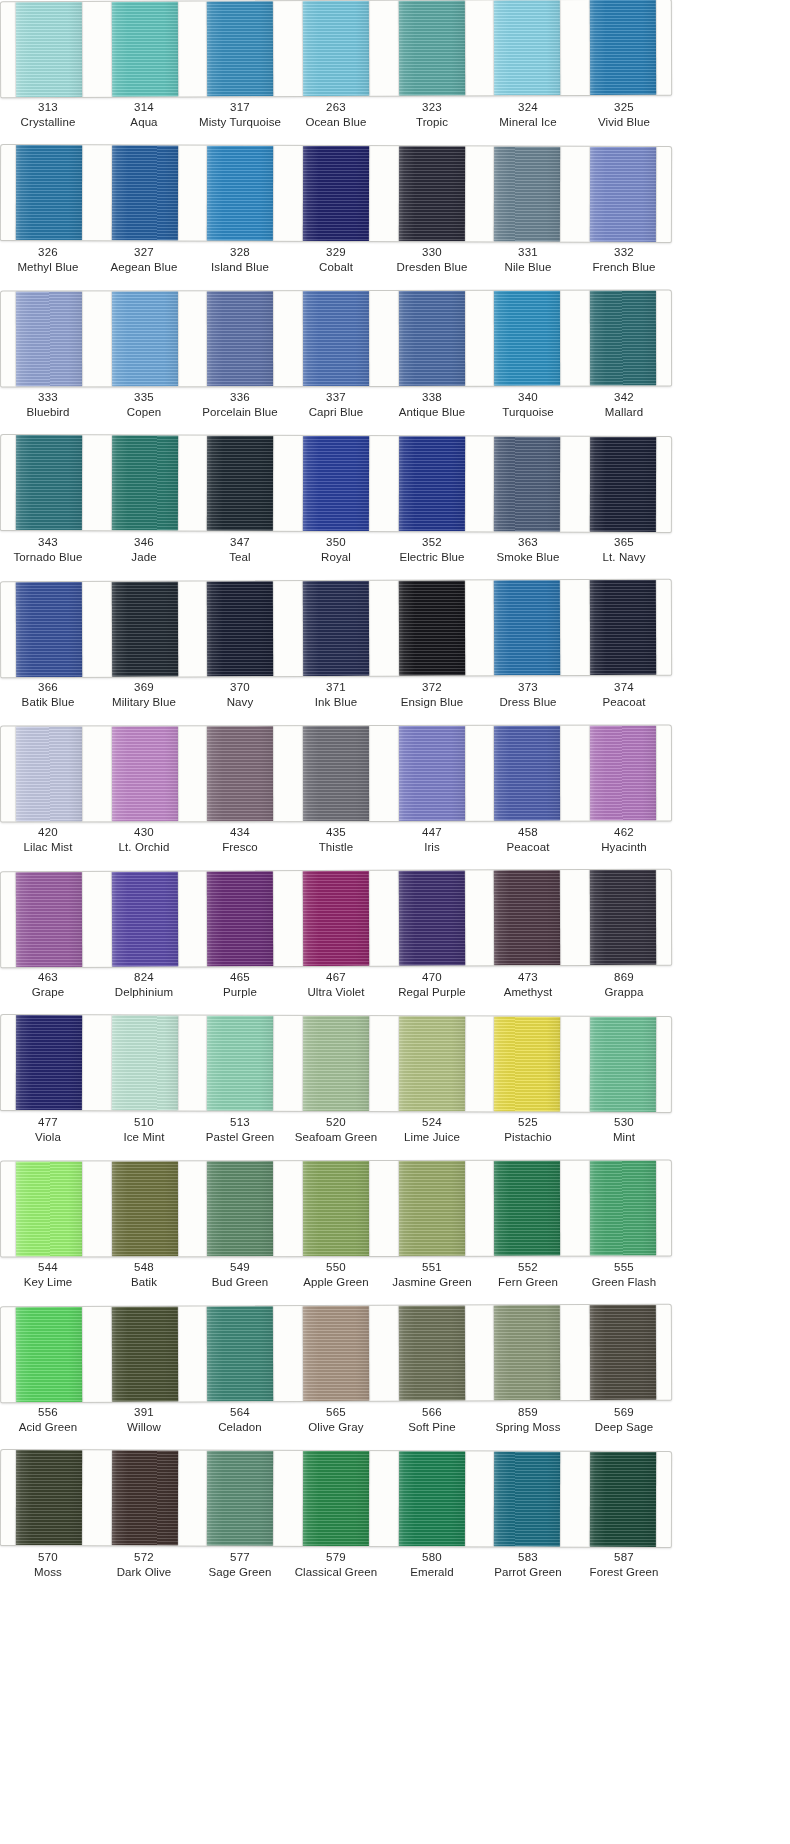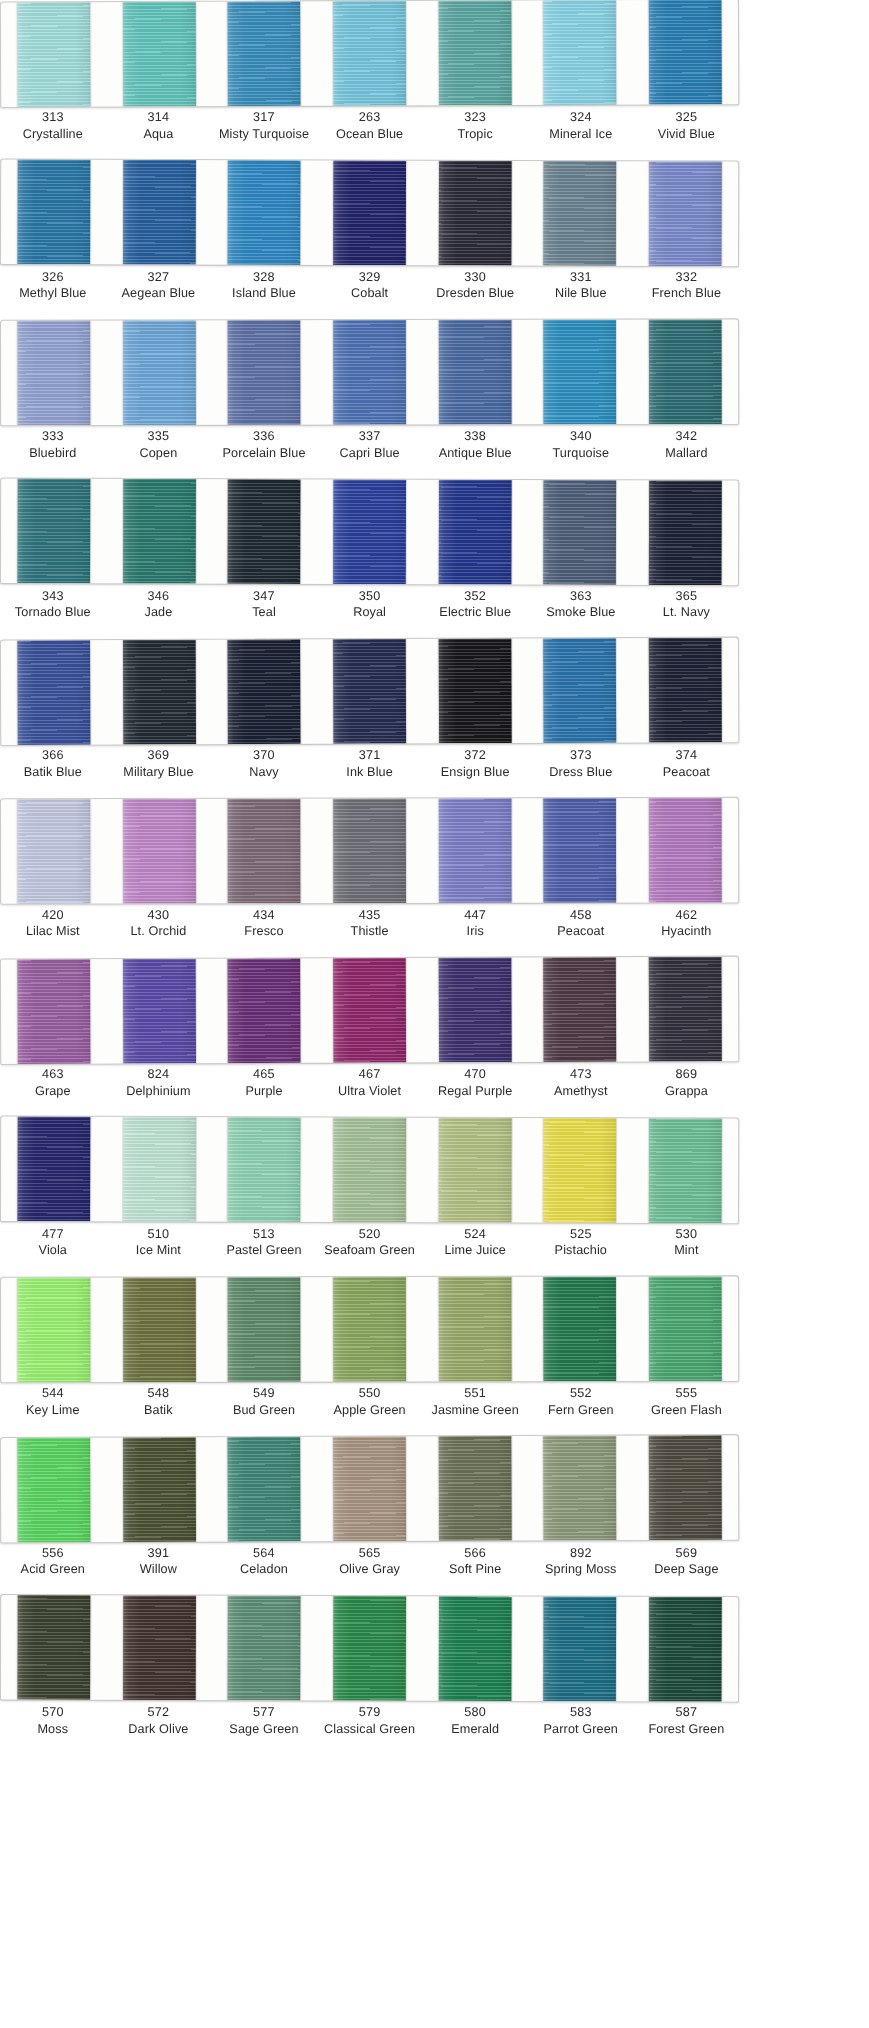--- a/index.html
+++ b/index.html
@@ -674,21 +674,21 @@
         </div>
         <div class="label-cell">
           <span class="code">565</span>
           <span class="name">Olive Gray</span>
         </div>
         <div class="label-cell">
           <span class="code">566</span>
           <span class="name">Soft Pine</span>
         </div>
         <div class="label-cell">
-          <span class="code">892</span>
+          <span class="code">859</span>
           <span class="name">Spring Moss</span>
         </div>
         <div class="label-cell">
           <span class="code">569</span>
           <span class="name">Deep Sage</span>
         </div>
       </div>
     </div>
     <div class="swatch-row">
       <div class="card tilt-b">

